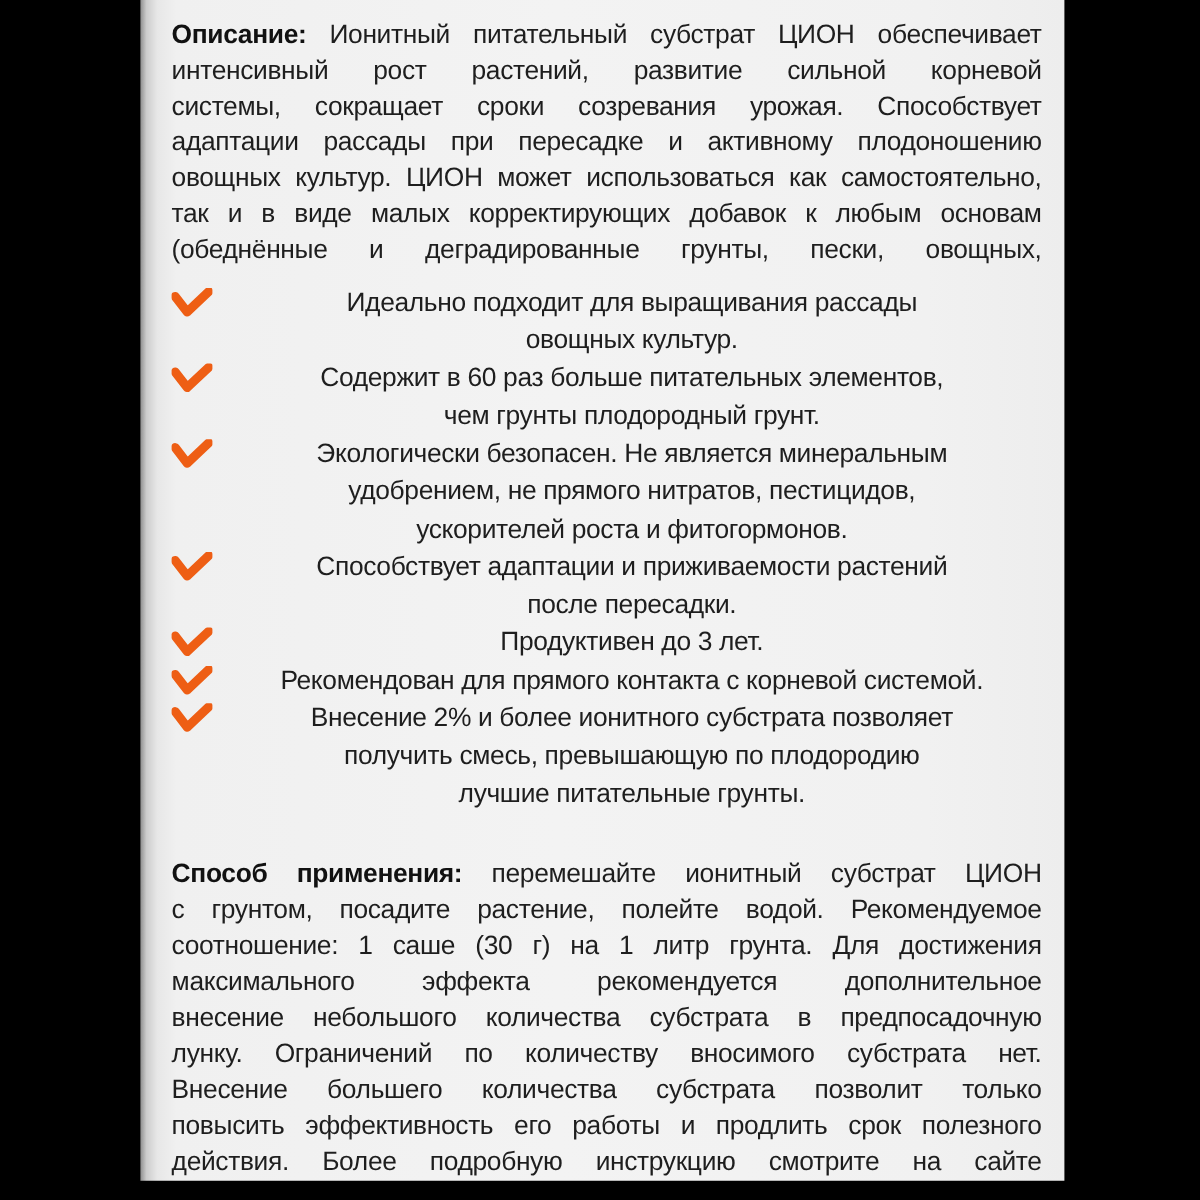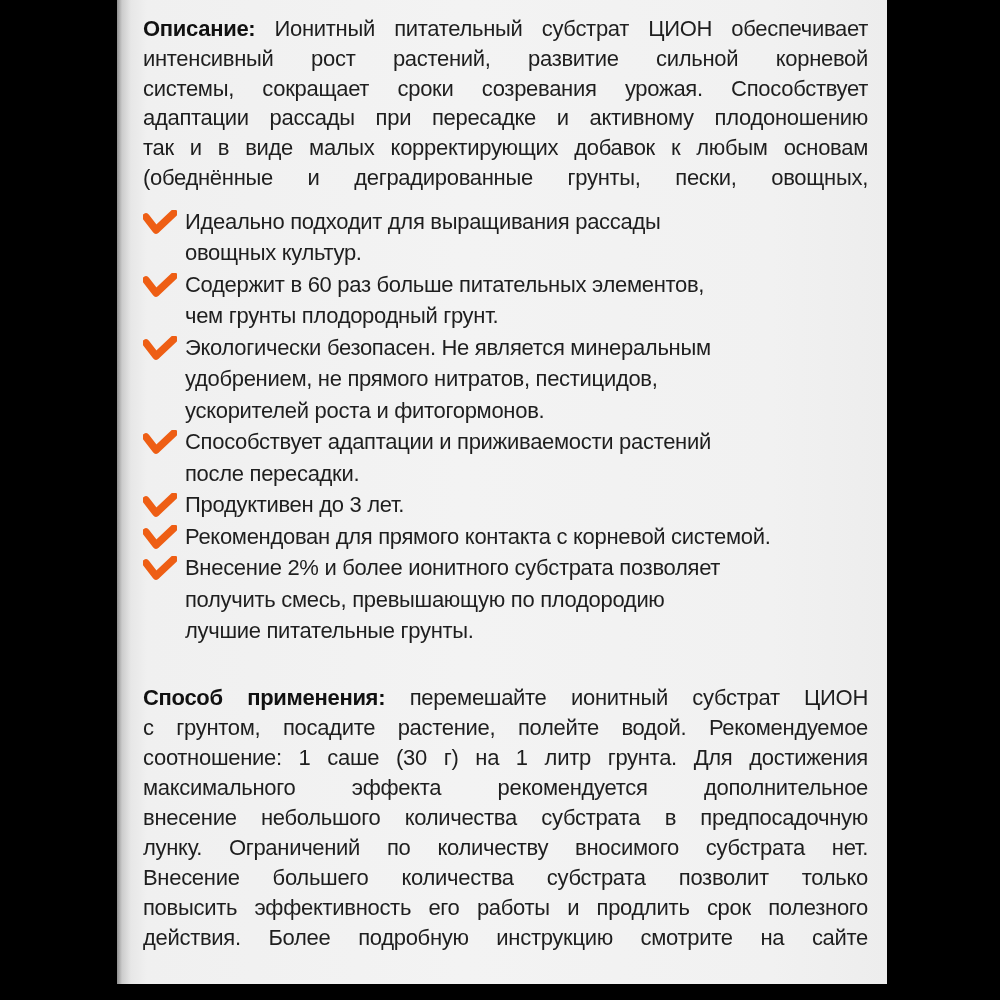--- a/index.html
+++ b/index.html
@@ -30,21 +30,21 @@
   .jl { text-align: justify; text-align-last: justify; text-justify: inter-word; }
   .jl.last { text-align-last: left; }
   .lead { font-weight: 700; color: #111; }
   .features {
     list-style: none;
     margin: 13px 0 0 0;
     padding: 0;
     font-size: 22px;
     line-height: 31.5px;
   }
-  .feature { display: flex; align-items: flex-start; }
+  .feature { display: flex; align-items: flex-start; text-align: center; }
   .check {
     flex: 0 0 42px;
     width: 42px;
     padding-top: 4px;
     display: block;
   }
   .check svg { display: block; }
   .ftext { flex: 1 1 auto; }
   .usage { margin-top: 36px; line-height: 30px; }
   .cutoff {
@@ -62,20 +62,21 @@
 <body>
 
 <div class="stage">
   <div class="label">
 
     <section class="para">
       <div class="jl"><b class="lead">Описание:</b> <span>Ионитный питательный субстрат ЦИОН обеспечивает</span></div>
       <div class="jl">интенсивный рост растений, развитие сильной корневой</div>
       <div class="jl">системы, сокращает сроки созревания урожая. Способствует</div>
       <div class="jl">адаптации рассады при пересадке и активному плодоношению</div>
+      <div class="jl">овощных культур. ЦИОН может использоваться как самостоятельно,</div>
       <div class="jl">так и в виде малых корректирующих добавок к любым основам</div>
       <div class="jl">(обеднённые и деградированные грунты, пески, овощных,</div>
     </section>
 
     <ul class="features">
       <li class="feature">
         <span class="check">
           <svg width="34" height="25" viewBox="0 0 34 25">
               <path d="M3 7 L13 20 L31 3" fill="none" stroke="#EE5E14" stroke-width="7.5" stroke-linecap="round" stroke-linejoin="round"></path>
             </svg>

